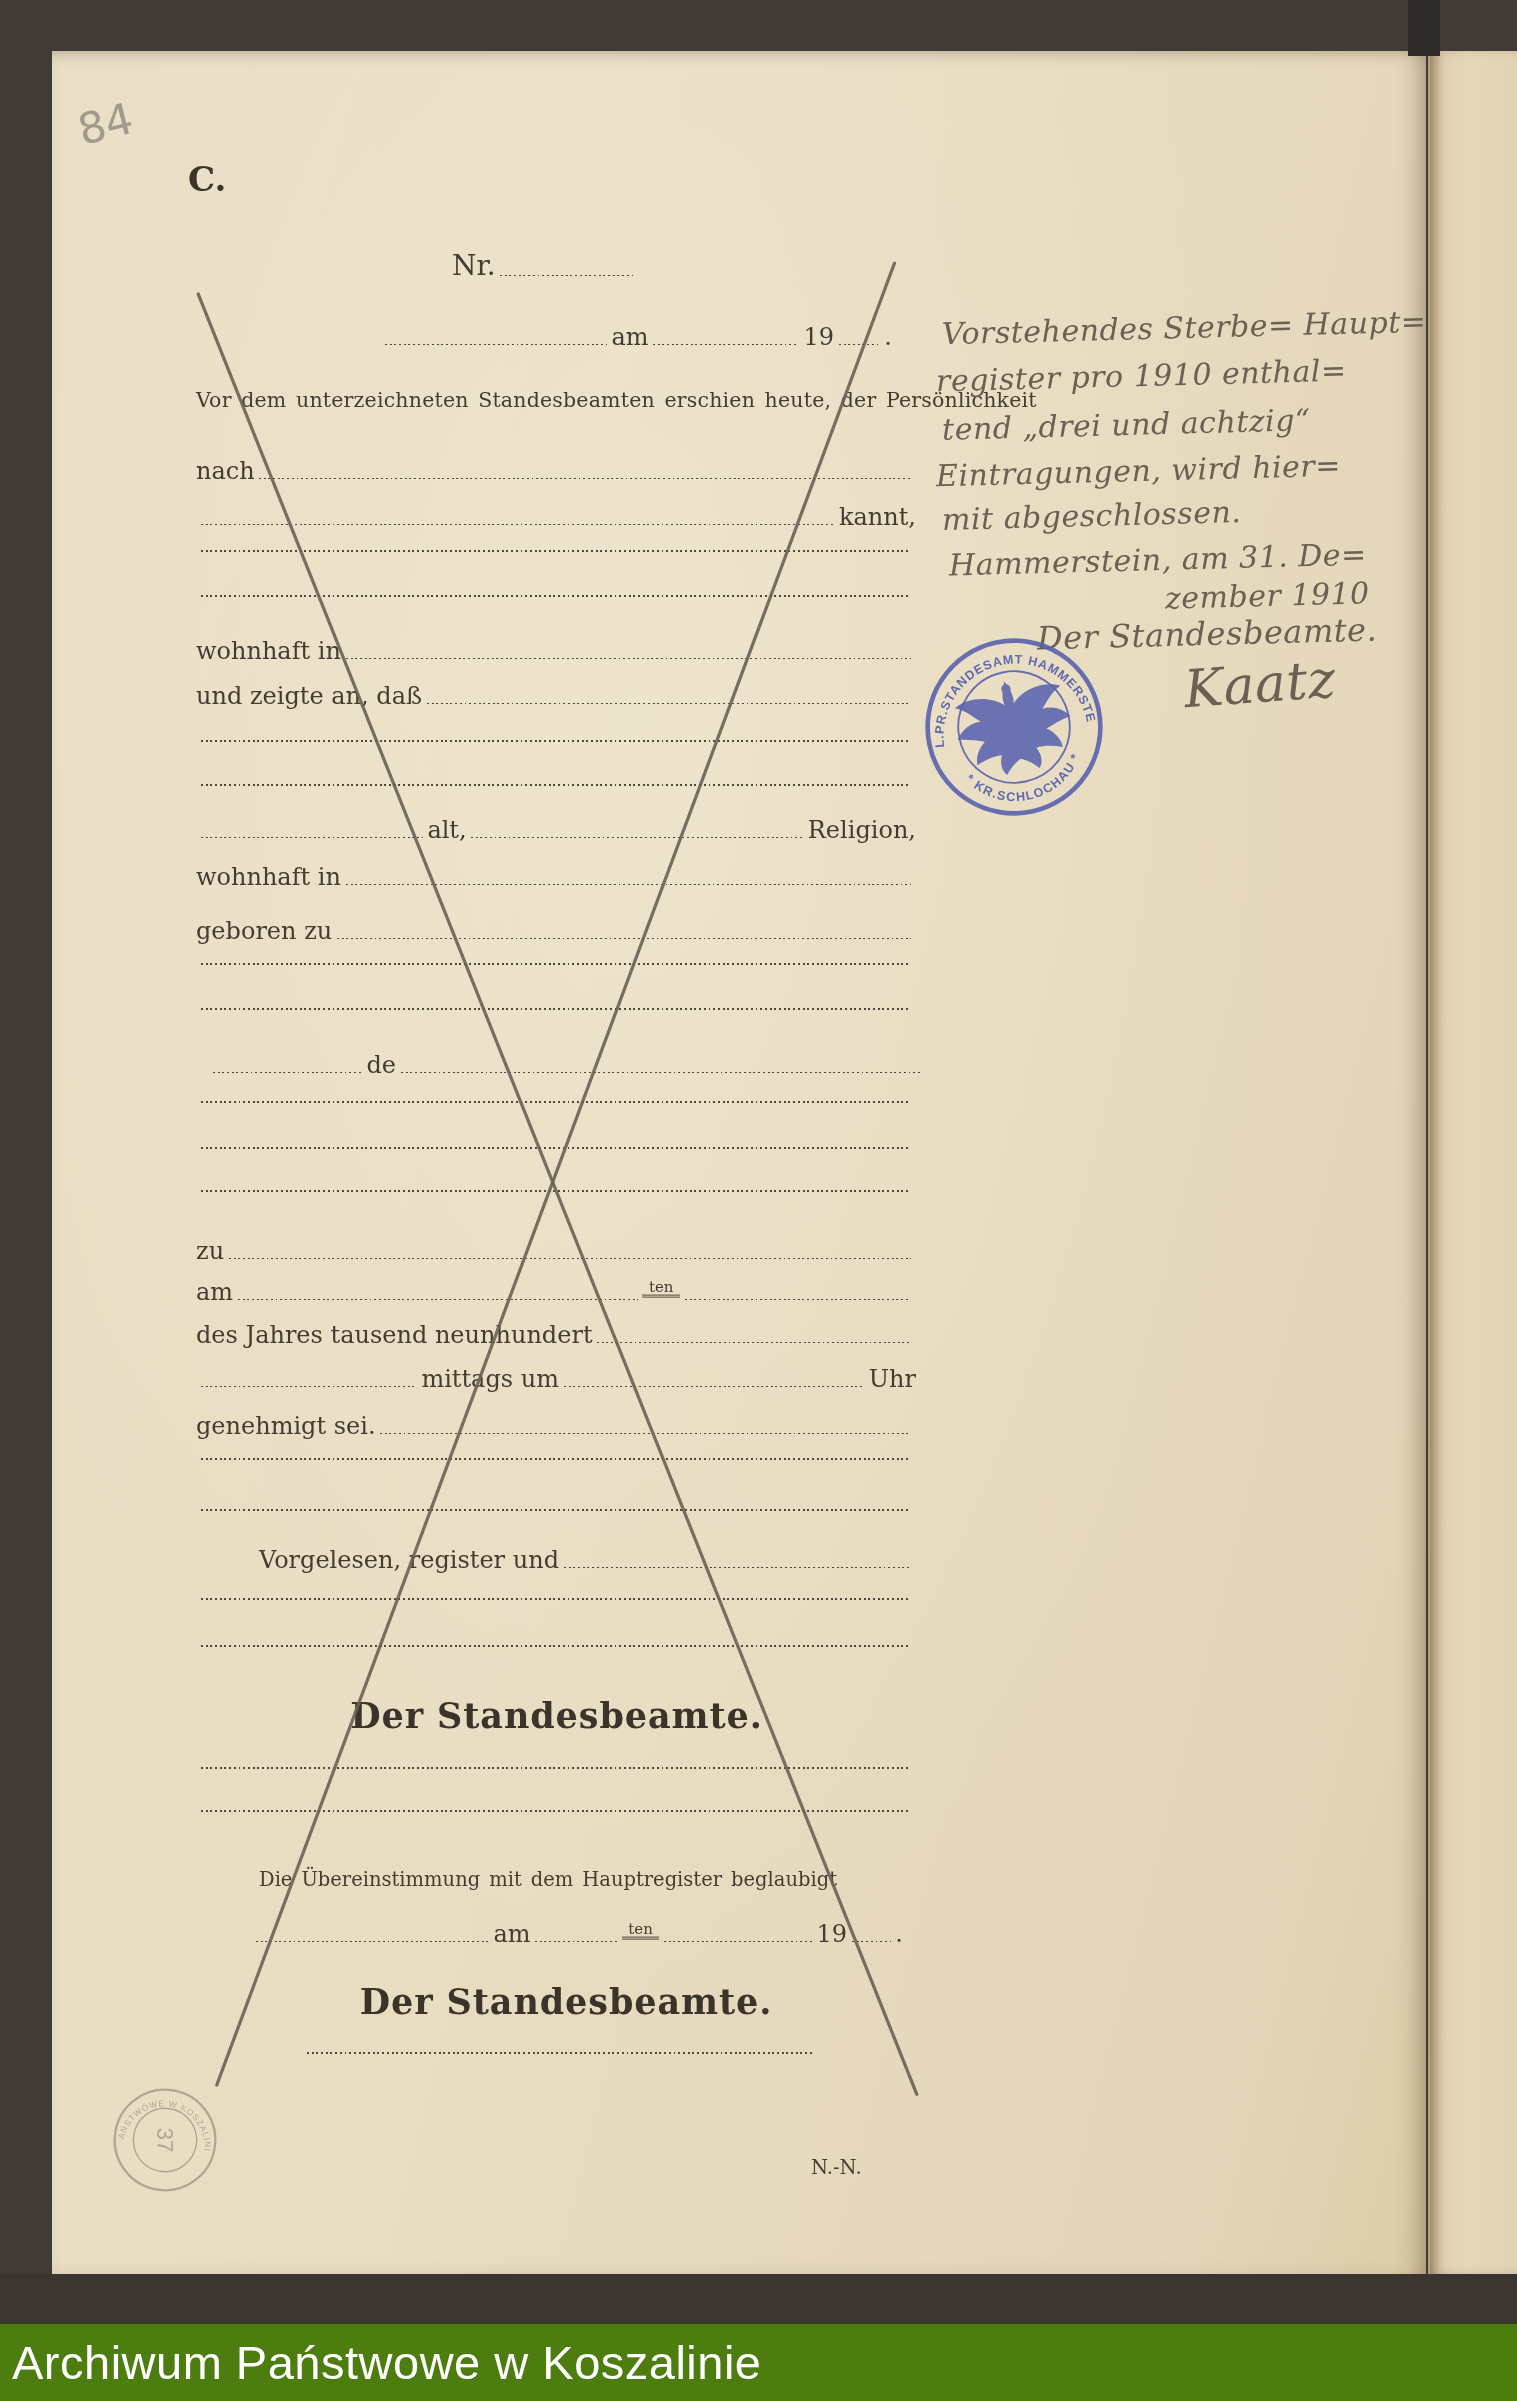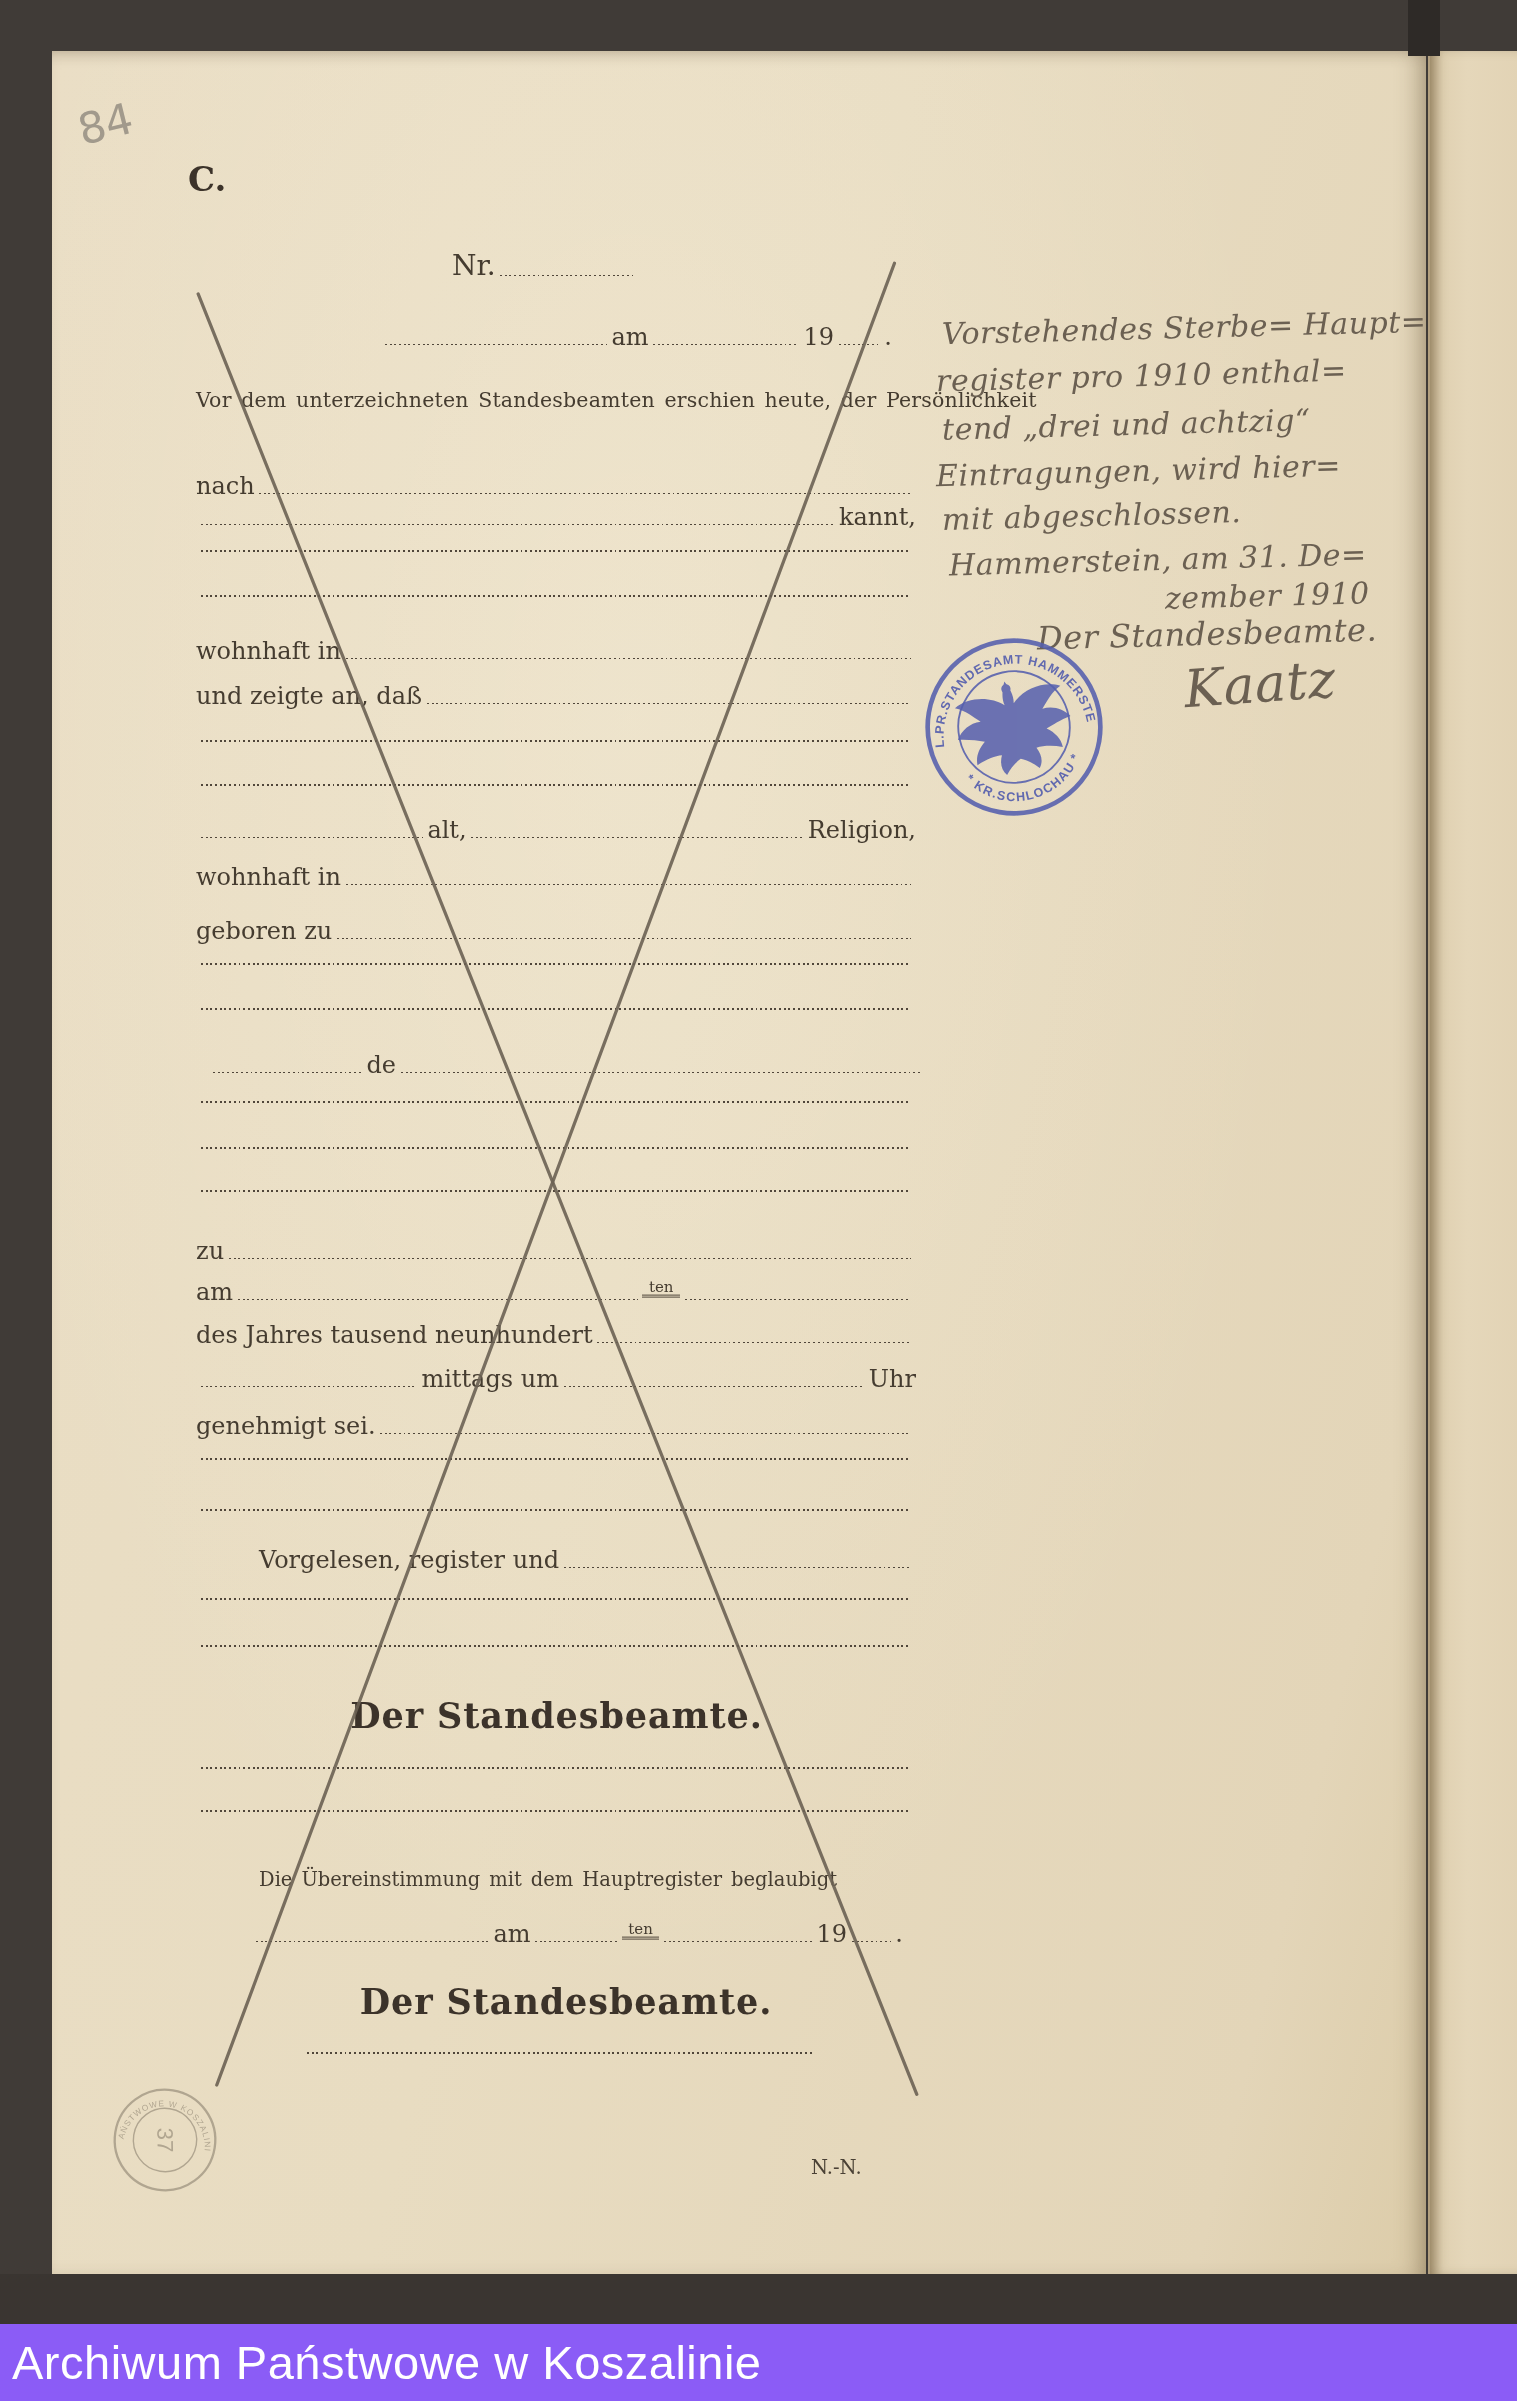--- a/index.html
+++ b/index.html
@@ -12,21 +12,21 @@
            linear-gradient(104deg,#eadec5 0%,#e8dcc1 45%,#e3d5b8 88%,#dccca9 100%);
          box-shadow:inset -18.6px 0 24px -13px rgba(92,72,44,.45), inset 0 9.3px 17px -11.2px rgba(60,45,25,.35);}
   
   .page-edge{position:absolute;left:1428px;top:51px;width:89px;height:2223px;
          background:linear-gradient(90deg,#cdbc98 0,#e0d1b2 13px,#e5d7ba 37px,#e2d3b5 100%);
          border-left:2.8px solid #b3a07f;
          box-shadow:inset 9.3px 0 13px -5.6px rgba(90,70,42,.55);}
   .gutter-notch{position:absolute;left:1408px;top:0;width:32px;height:56px;background:#2e2a27;}
   
   .bottom-band{position:absolute;left:0;top:2274px;width:1517px;height:50px;background:#3a3531;}
-  .footer-bar{position:absolute;left:0;top:2324px;width:1517px;height:77px;background:#8b5cf6;
+  .footer-bar{position:absolute;left:0;top:2324px;width:1517px;height:77px;background:#4d7c0f;
               display:flex;align-items:center;}
   .footer-bar span{font-family:"Liberation Sans",sans-serif;font-size:47px;color:#ffffff;
                    margin-left:12px;letter-spacing:0.5px;}
   
   .row{position:absolute;display:flex;align-items:baseline;white-space:nowrap;
        color:#453c30;font-size:24px;}
   .dots{flex:1 1 auto;align-self:flex-end;margin:0 4.7px 5.6px;height:1.9px;
         background:repeating-linear-gradient(90deg,#50463a 0 1.9px,rgba(0,0,0,0) 1.9px 4.7px);}
   .lbl{color:#453c30;}
   .ten{display:inline-block;font-size:15px;transform:translateY(-8.4px);
@@ -66,21 +66,21 @@
       <i class="dots"></i>
       <span class="lbl">19</span>
       <i class="dots" style="flex:0 0 41px"></i>
       <span class="lbl">.</span>
     </div>
 
     <div class="row" style="top:337px;left:144px;width:720px;font-size:20.5px;letter-spacing:0.2px;word-spacing:2.8px">
       <span class="lbl">Vor dem unterzeichneten Standesbeamten erschien heute, der Persönlichkeit</span>
     </div>
 
-    <div class="row" style="top:421px;left:144px;width:720px">
+    <div class="row" style="top:406px;left:144px;width:720px">
       <span class="lbl">nach</span>
       <i class="dots"></i>
     </div>
 
     <div class="row" style="top:452px;left:144px;width:720px">
       <i class="dots"></i>
       <span class="lbl">kannt,</span>
     </div>
 
     <div class="row" style="top:499px;left:144px;width:720px">

